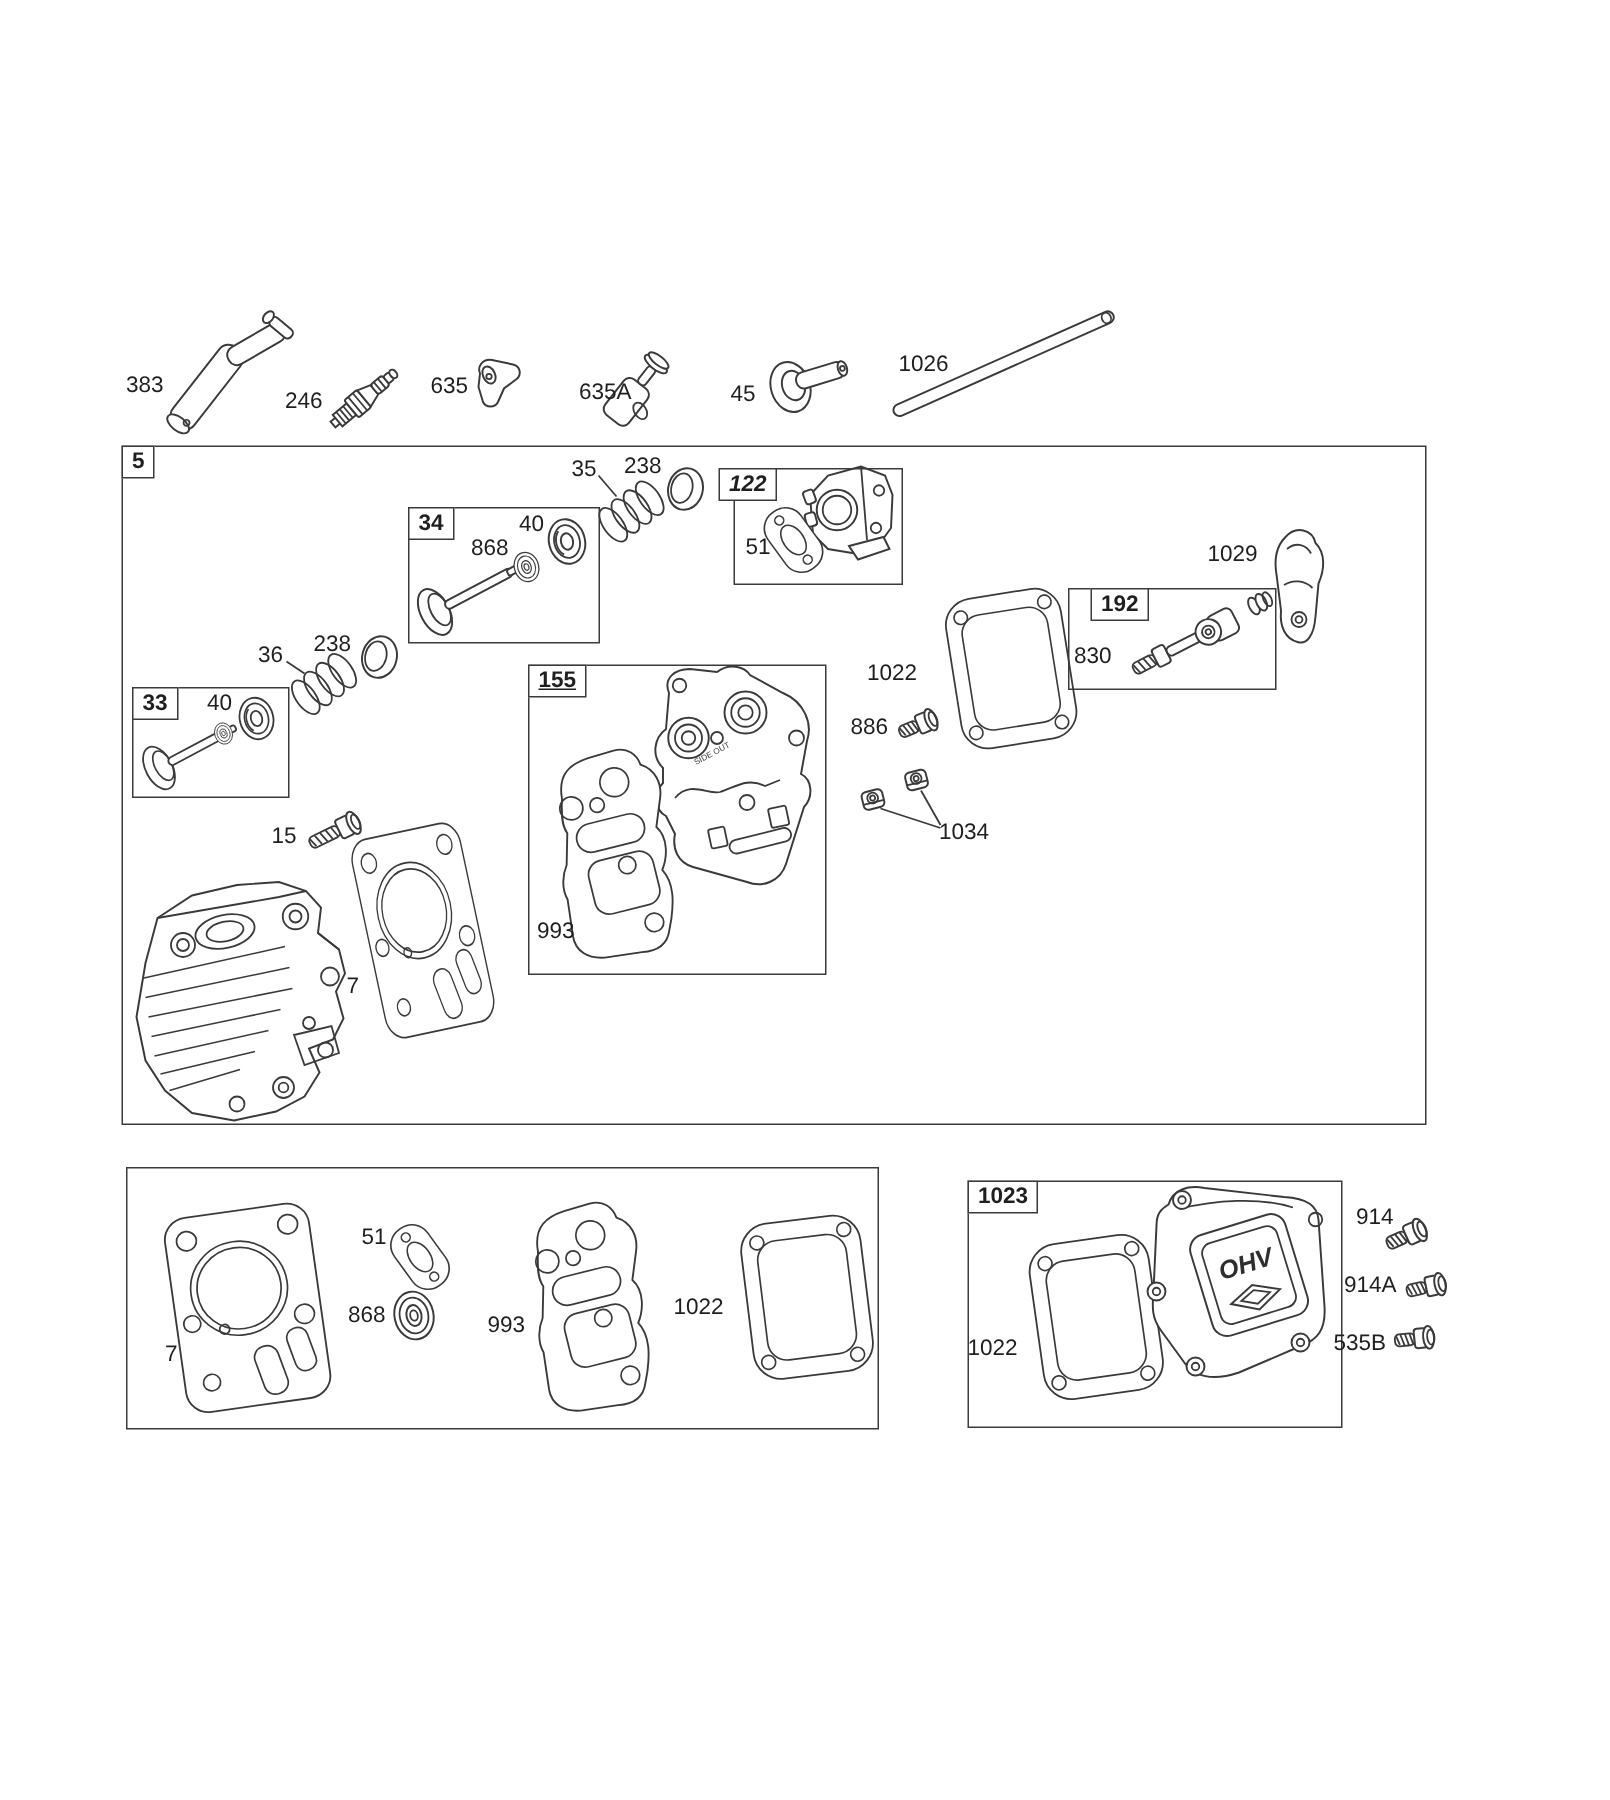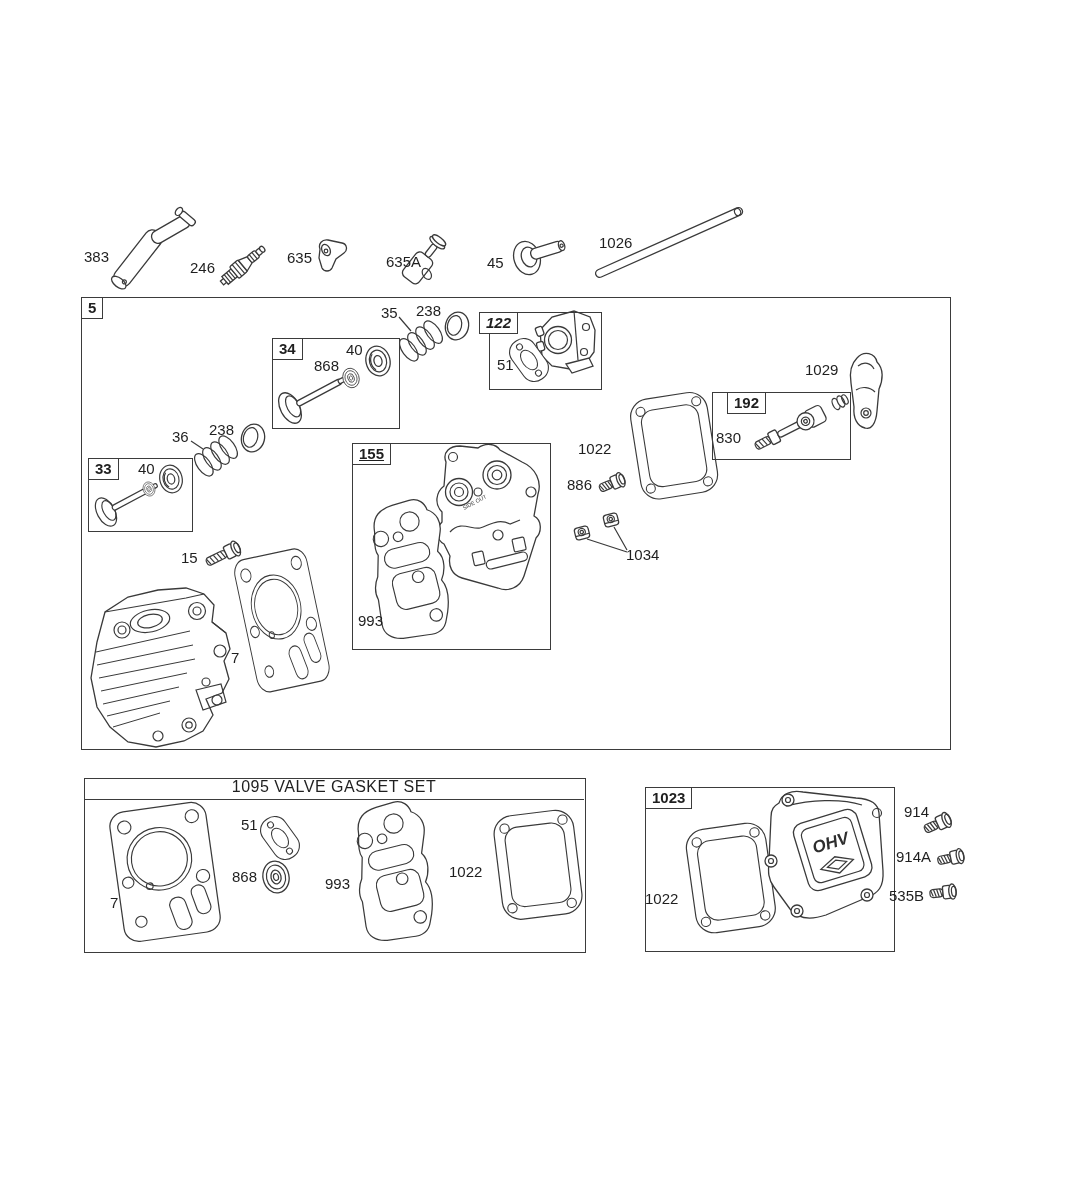--- a/index.html
+++ b/index.html
@@ -31,23 +31,20 @@
 
   <div class="region" style="left:81px;top:297px;width:868px;height:451px;"></div>
   <div class="region" style="left:272px;top:338px;width:126px;height:89px;"></div>
   <div class="region" style="left:489px;top:312px;width:111px;height:76px;"></div>
   <div class="region" style="left:88px;top:458px;width:103px;height:72px;"></div>
   <div class="region" style="left:352px;top:443px;width:197px;height:205px;"></div>
   <div class="region" style="left:712px;top:392px;width:137px;height:66px;"></div>
   <div class="region" style="left:84px;top:778px;width:500px;height:173px;"></div>
   <div class="region" style="left:645px;top:787px;width:248px;height:163px;"></div>
 
-  <div class="hdr" style="left:84px;top:778px;width:500px;height:21px;">
-    <span>1095 VALVE GASKET SET</span>
-  </div>
 
   <svg class="art" width="1073" height="1200" viewBox="0 0 1073 1200">
     <defs>
       <g id="spring">
         <ellipse class="nf" cx="-15" cy="0" rx="6.5" ry="13"></ellipse>
         <ellipse class="nf" cx="-5" cy="0" rx="6.5" ry="13"></ellipse>
         <ellipse class="nf" cx="5" cy="0" rx="6.5" ry="13"></ellipse>
         <ellipse class="nf" cx="15" cy="0" rx="6.5" ry="13"></ellipse>
       </g>
       <g id="valve">

